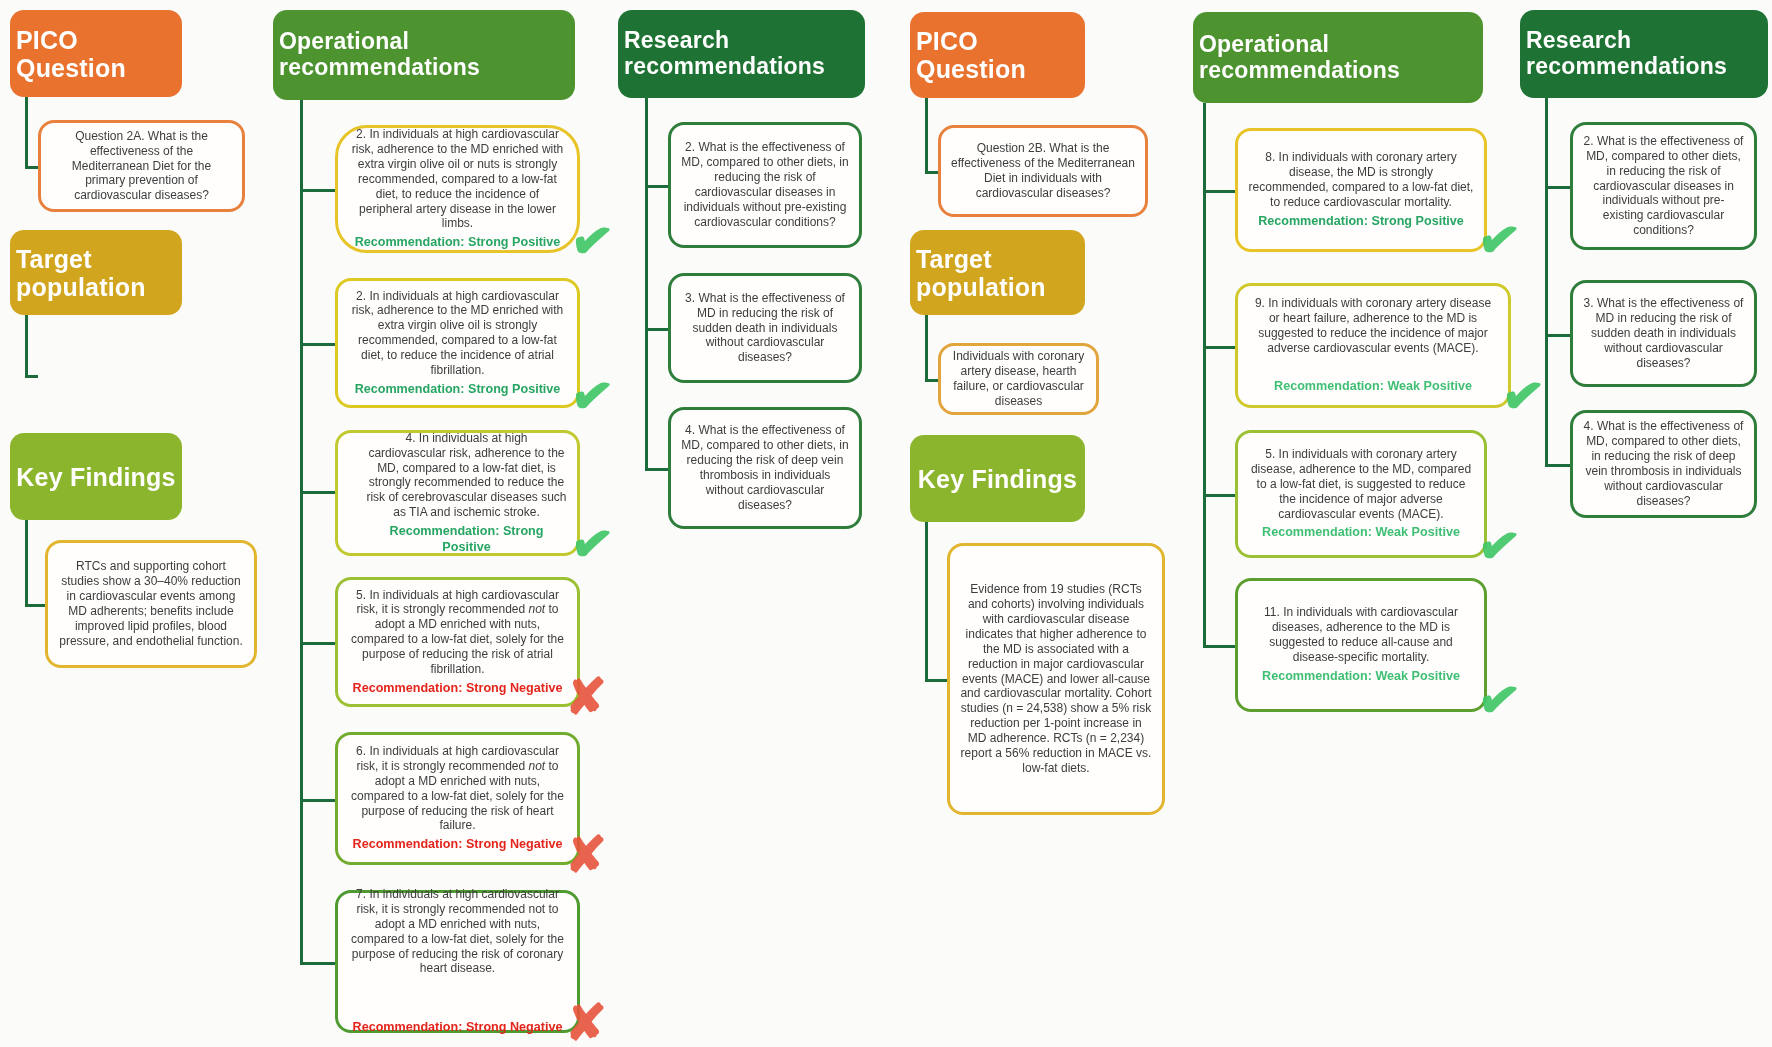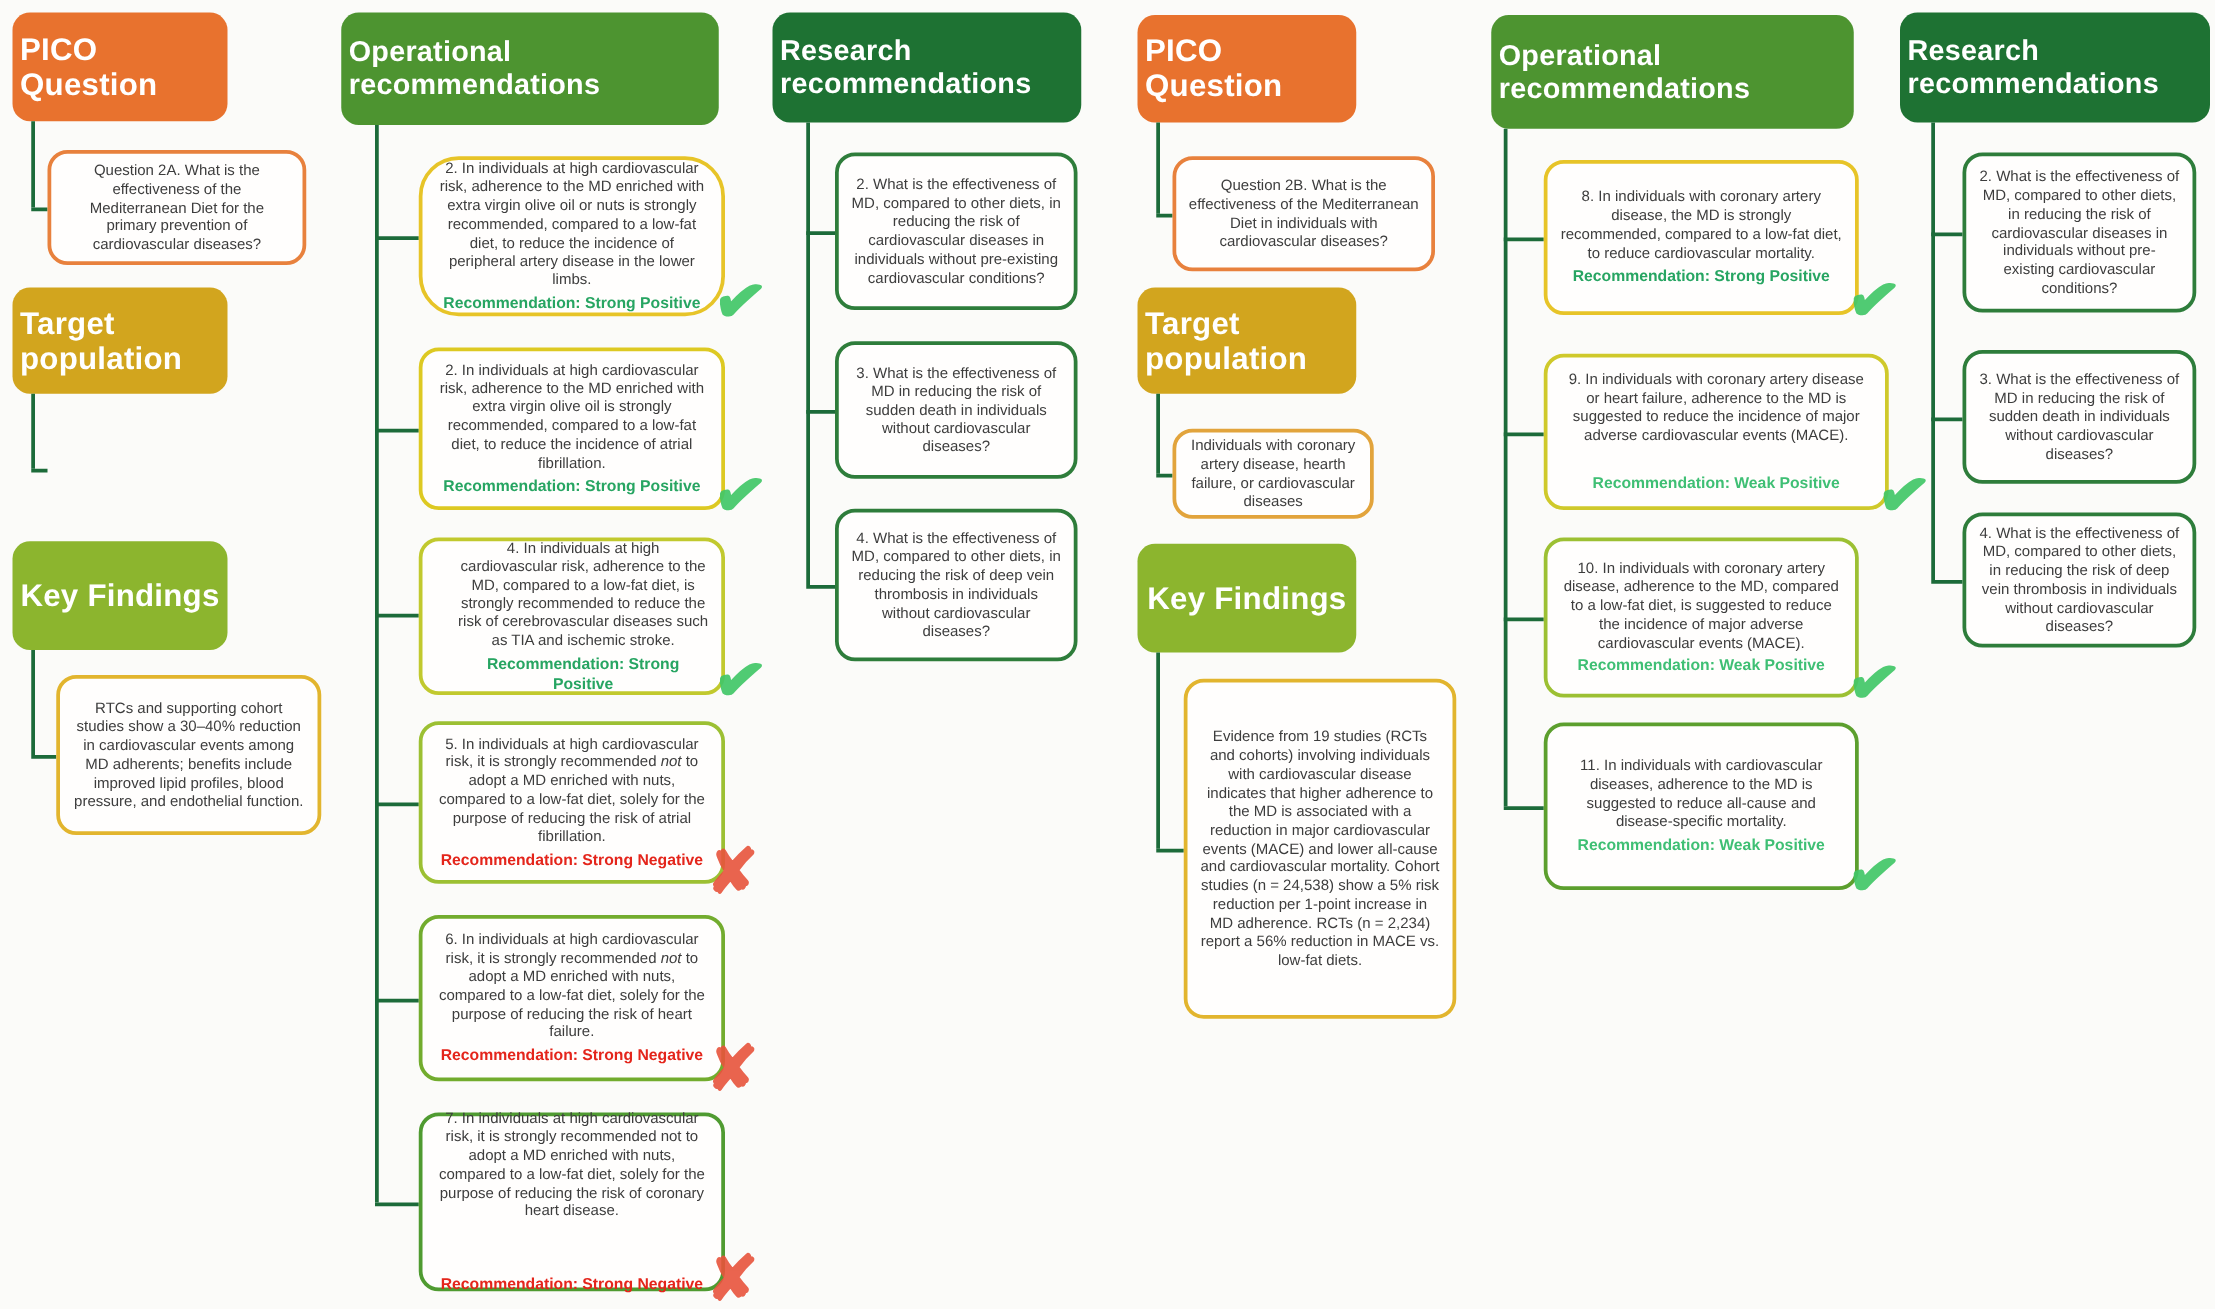--- a/index.html
+++ b/index.html
@@ -126,21 +126,21 @@
       <span class="mark check">✔</span>
     </div>
     <div class="line" style="left: 1203px; top: 345.5px; width: 32px; height: 3px;"></div>
     <div class="node" style="left: 1235px; top: 283px; width: 276px; height: 125px; border-color: rgb(207, 201, 43); gap: 19px;">
       <div class="node-text">9. In individuals with coronary artery disease or heart failure, adherence to the MD is suggested to reduce the incidence of major adverse cardiovascular events (MACE).</div>
       <div class="rec weak-positive">Recommendation: Weak Positive</div>
       <span class="mark check">✔</span>
     </div>
     <div class="line" style="left: 1203px; top: 494px; width: 32px; height: 3px;"></div>
     <div class="node" style="left: 1235px; top: 430px; width: 252px; height: 128px; border-color: rgb(156, 192, 51);">
-      <div class="node-text">10. In individuals with coronary artery disease, adherence to the MD, compared to a low-fat diet, is suggested to reduce the incidence of major adverse cardiovascular events (MACE).</div>
+      <div class="node-text">5. In individuals with coronary artery disease, adherence to the MD, compared to a low-fat diet, is suggested to reduce the incidence of major adverse cardiovascular events (MACE).</div>
       <div class="rec weak-positive">Recommendation: Weak Positive</div>
       <span class="mark check">✔</span>
     </div>
     <div class="line" style="left: 1203px; top: 645px; width: 32px; height: 3px;"></div>
     <div class="node" style="left: 1235px; top: 578px; width: 252px; height: 134px; border-color: rgb(92, 159, 46);">
       <div class="node-text">11. In individuals with cardiovascular diseases, adherence to the MD is suggested to reduce all-cause and disease-specific mortality.</div>
       <div class="rec weak-positive">Recommendation: Weak Positive</div>
       <span class="mark check">✔</span>
     </div>
     <div class="hdr darkgreen mid" style="left: 1520px; top: 10px; width: 248px; height: 88px;">Research recommendations</div>

